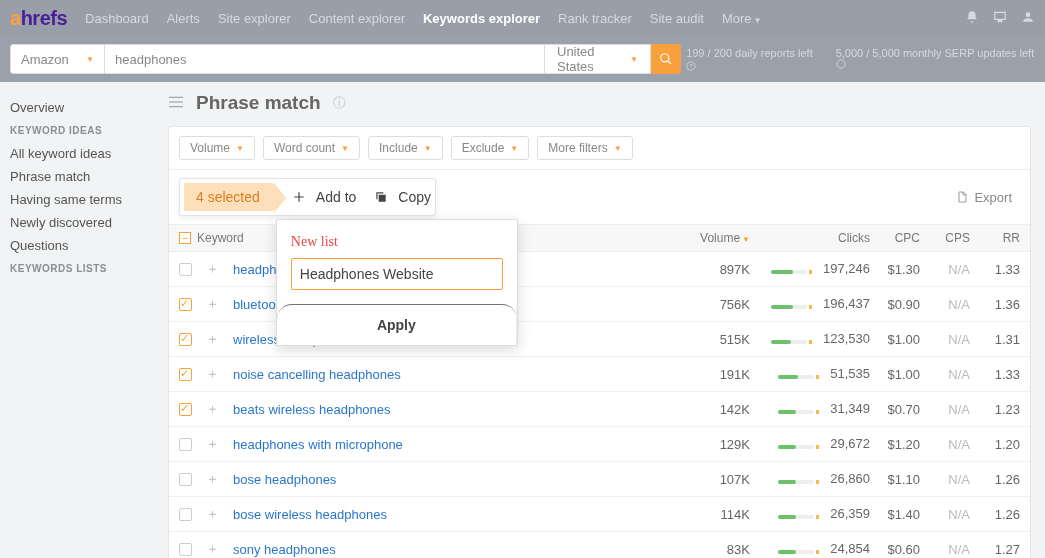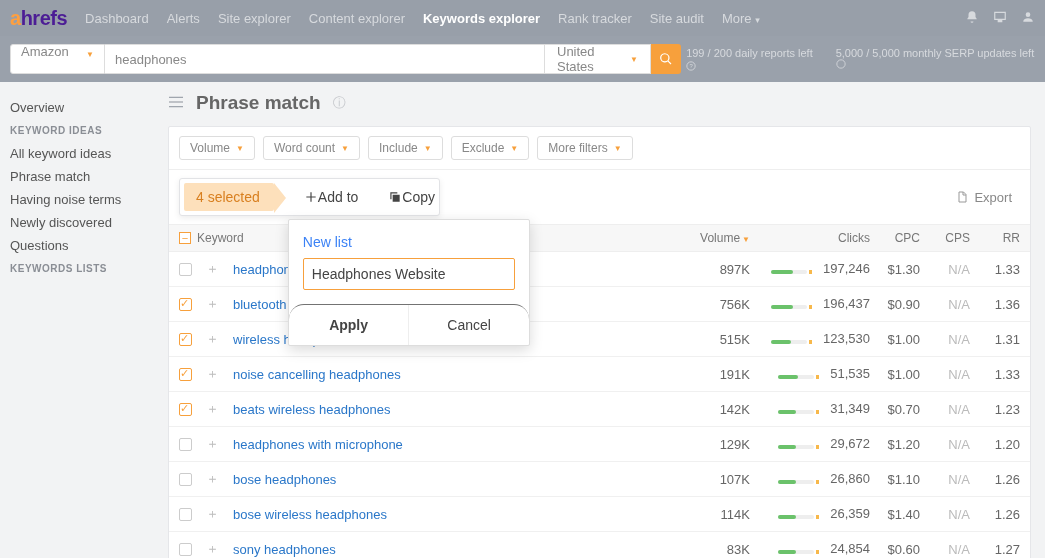--- a/index.html
+++ b/index.html
@@ -8,21 +8,21 @@
   .topnav { background: #989fa9; height: 36px; display: flex; align-items: center; padding: 0 10px; color: #e4e6ea; }
   .logo { font-size: 20px; font-weight: bold; margin-right: 18px; letter-spacing: -0.5px;}
   .logo .a { color: #ff9f3e; }
   .logo .rest { color: #4c1d95; }
   .topnav-item { margin-right: 18px; font-size: 13px; cursor: pointer; color: #d7dade;}
   .topnav-item.active { color: #fff; font-weight: 600; text-align: center; }
   .topnav-right { margin-left: auto; display: flex; gap: 14px; align-items:center; }
   .topnav-right svg { fill: #d7dade;}
   
   .searchrow { background: #9aa1ab; padding: 8px 10px; display: flex; align-items: center; }
-  .engine-select { background: #fff; border: 1px solid #ddd; border-radius: 3px 0 0 3px; height: 30px; display:flex; align-items:flex-end; padding:14px 10px; color:#888; font-size:13px; min-width:95px; justify-content: space-between;}
+  .engine-select { background: #fff; border: 1px solid #ddd; border-radius: 3px 0 0 3px; height: 30px; display:flex; align-items:center; padding:4px 10px; color:#888; font-size:13px; min-width:95px; justify-content: space-between;}
   .search-input { flex: 0 0 440px; height: 30px; border: 1px solid #ddd; border-left:none; padding: 0 10px; font-size:13px; color:#888;}
   .country { background:#fff; height:30px; border:1px solid #ddd; border-left:none; display:flex; align-items:center; padding:0 12px; color:#888; min-width:100px; justify-content: space-between;}
   .search-btn { background:#f7a03c; border:none; width:32px; height:30px; border-radius:0 3px 3px 0; display:flex; align-items:center; justify-content:center;}
   .search-btn svg { fill:#fff;}
   .quota { margin-left: 5px; color:#d7dade; font-size:11px;}
   .quota svg { fill:#d7dade; vertical-align:middle;}
   .quota2 { margin-left: 18px; color:#d7dade; font-size:11px;}
   
   .main { display:flex;}
   .sidebar { width: 168px; padding: 14px 10px;}
@@ -35,21 +35,21 @@
   .info-ico { color:#c6c8cc; font-size:13px;}
   
   .panel { background:#fff; border:1px solid #e5e6e9; border-radius:2px; }
   .filters { padding: 9px 10px; display:flex; gap:8px; border-bottom:1px solid #eee;}
   .filter-btn { background:#fff; border:1px solid #ddd; border-radius:3px; padding:4px 10px; font-size:12px; color:#888; cursor:pointer; display:flex; align-items:center; gap:6px;}
   .caret { font-size:8px; color:#f7a03c;}
   
   .selection-row { display:flex; align-items:center; padding:8px 10px; border-bottom:1px solid #eee; position:relative;}
   .sel-tag { background:#fde0bb; color:#d87f1f; padding:6px 14px 6px 12px; font-size:14px; border-radius:2px; position:relative; font-weight:500;}
   .sel-tag::after{ content:""; position:absolute; right:-12px; top:0; width:0; height:0; border-top:15px solid transparent; border-bottom:15px solid transparent; border-left:12px solid #fde0bb;}
-  .sel-action { margin-left: 30px; display:flex; align-items:center; gap:0; font-size:14px; color:#444; cursor:pointer;}
+  .sel-action { margin-left: 18px; display:flex; align-items:center; gap:10px; font-size:14px; color:#444; cursor:pointer;}
   .export { margin-left:auto; display:flex; align-items:center; gap:6px; color:#888; cursor:pointer; padding-right:8px;}
   
   .thead { display:flex; background:#f7f7f7; border-bottom:1px solid #eee; padding:6px 10px; font-size:12px; color:#777;}
   .col-kw { flex: 1; display:flex; align-items:center; gap:6px;}
   .col-num { width:75px; text-align:right;}
   .col-clicks { width:120px; text-align:right; position:relative;}
   .col-sm { width:50px; text-align:right;}
   .sort-caret { font-size:8px; color:#f7a03c; margin-left:2px;}
   .minus-chk { width:12px; height:12px; border:1px solid #f7a03c; background:#fff; display:inline-flex; align-items:center; justify-content:center; color:#f7a03c; font-size:11px; line-height:1;}
   .row { display:flex; padding:8px 10px; border-bottom:1px solid #f0f0f0; font-size:13px; align-items:center;}
@@ -59,21 +59,21 @@
   .plus { color:#bbb; margin-right:8px; cursor:pointer;}
   .kw-link { color:#2a77c9; cursor:pointer;}
   .bar { display:inline-block; vertical-align:middle; margin-left:4px;}
   .bar-wrap { width:36px; height:4px; background:#eee; border-radius:2px; display:inline-block; position:relative;}
   .bar-fill { height:4px; background:#6bc26b; border-radius:2px; display:block;}
   .bar-dot { width:3px; height:4px; background:#f7b84b; display:inline-block; margin-left:2px;}
   .na { color:#bbb;}
   
   .modal { position:absolute; top:52px; left:132px; width:242px; background:#fff; border:1px solid #ddd; box-shadow:0 4px 14px rgba(0,0,0,.15); border-radius:2px; z-index:10;}
   .modal-body { padding:14px 14px 14px 14px;}
-  .modal-title { font-size:14px; color:#3b82f6; margin-bottom:8px;}
+  .modal-title { font-size:14px; color:#ef4444; margin-bottom:8px;font-family:Liberation Serif, serif;}
   .modal-input { width:100%; border:1px solid #f7a03c; padding:7px 8px; font-size:14px; color:#444; border-radius:2px;}
   .modal-actions { display:flex; border-top:1px solid #737373;border-radius:15px;}
   .modal-btn { flex:1; text-align:center; padding:12px 0; font-size:14px; color:#444; cursor:pointer;}
   .modal-btn.apply { font-weight:600; border-right:1px solid #eee;}
   .sel-pop { position:relative; display:flex; align-items:center; background:#fff; border:1px solid #e2e3e6; border-radius:3px; padding:4px 4px; box-shadow:0 2px 6px rgba(0,0,0,.08);}
 </style>
 </head>
 <body>
 
 <div class="topnav">
@@ -125,21 +125,21 @@
       </svg></span>
 </div>
 
 <div class="main">
   <div class="sidebar">
     <span class="side-link">Overview</span>
     <div class="side-head">KEYWORD IDEAS</div>
     <div id="side-items1">
         <span class="side-link">All keyword ideas</span>
         <span class="side-link">Phrase match</span>
-        <span class="side-link">Having noise terms</span>
+        <span class="side-link">Having same terms</span>
         <span class="side-link">Newly discovered</span>
         <span class="side-link">Questions</span>
       </div>
     <div class="side-head">KEYWORDS LISTS</div>
   </div>
 
   <div class="content">
     <div class="page-title-row">
       <span class="hmenu"><svg width="16" height="14" viewBox="0 0 24 24" fill="#9aa0a8">
             <rect y="3" width="24" height="2"></rect>
@@ -183,21 +183,20 @@
               </svg>
             <span>Add to</span>
 
             <div class="modal" style="left:-16px; top:30px;">
               <div class="modal-body">
                 <div class="modal-title">New list</div>
                 <input class="modal-input" value="Headphones Website" style="">
               </div>
               <div class="modal-actions">
                 <div class="modal-btn apply">Apply</div>
-                <div class="modal-btn">Cancel</div>
               </div>
             </div>
           </span>
           <span class="sel-action">
             <svg width="14" height="14" viewBox="0 0 24 24">
                 <path d="M8 8h12v12H8zM4 4h12v2H6v10H4z" fill="#444"></path>
               </svg>
             <span>Copy</span>
           </span>
         </div>

